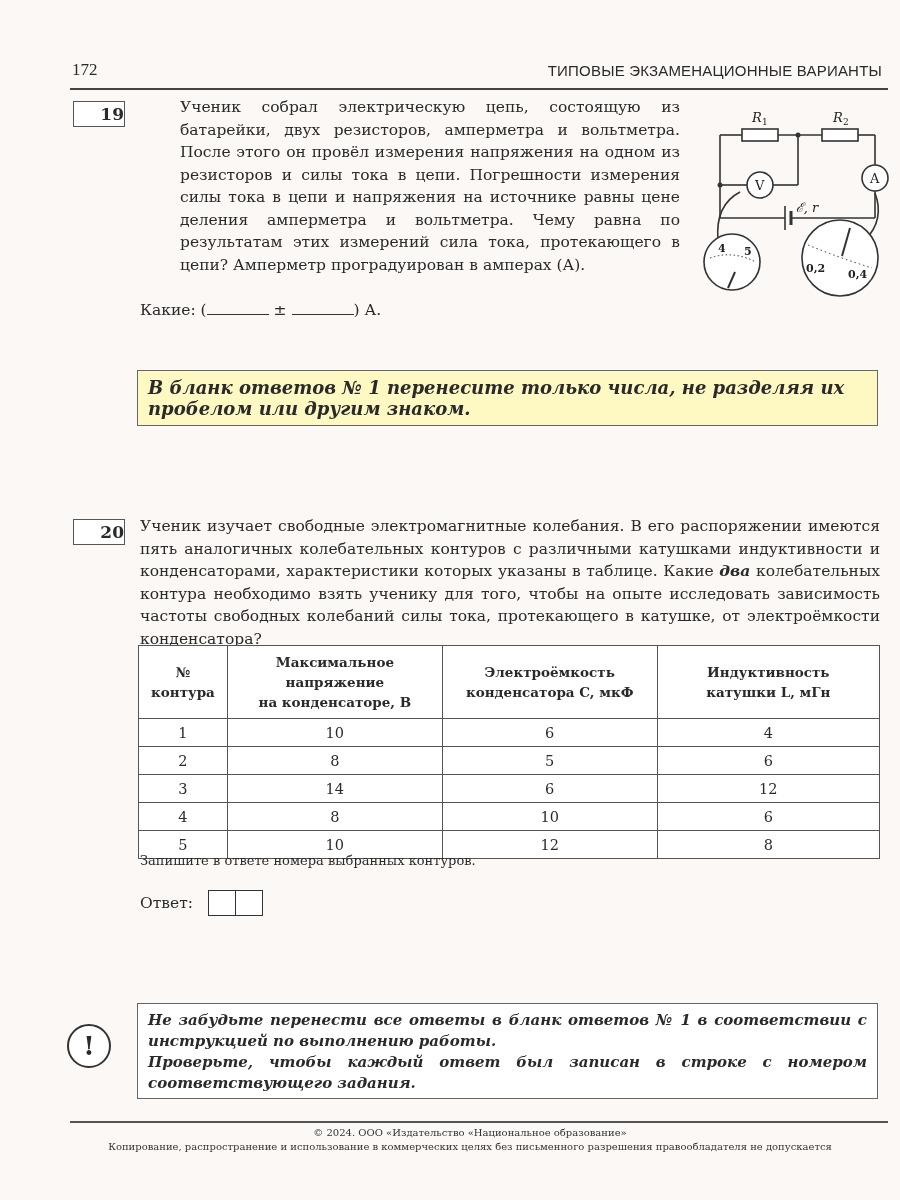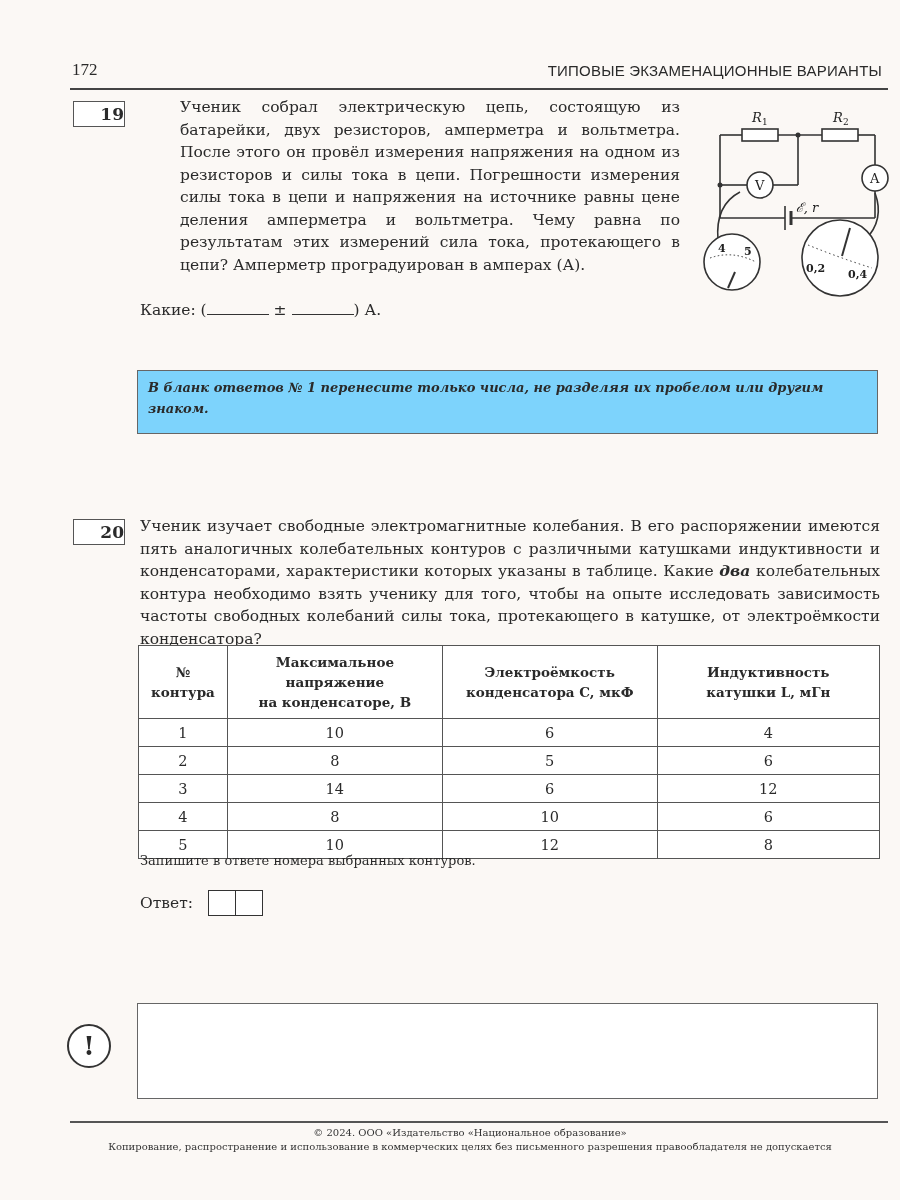--- a/index.html
+++ b/index.html
@@ -19,24 +19,24 @@
     border: 1.5px solid #555; width: 50px; height: 24px;
     font-weight: bold; font-size: 17px; text-align: right; line-height: 24px;
     background: #fff;
   }
   .q-text { font-size: 15.5px; line-height: 22.5px; text-align: justify; text-align-last: left; }
   .q19 { left: 140px; top: 96px; width: 500px; margin-left: 40px; }
   .answer19 { left: 140px; top: 300px; font-size: 15.5px; }
   .blank { display: inline-block; width: 62px; border-bottom: 1px solid #333; height: 14px; vertical-align: baseline; }
 
   .note-box {
-    left: 137px; top: 370px; width: 741px; height: 64px;
-    border: 1.5px solid #666; background: #7dd3fc;
+    left: 137px; top: 370px; width: 741px; height: 56px;
+    border: 1.5px solid #666; background: #fef9c3;
     box-sizing: border-box; padding: 6px 10px;
-    font-style: italic; font-weight: bold; font-size: 13px; line-height: 21px;
+    font-style: italic; font-weight: bold; font-size: 18px; line-height: 21px;
   }
 
   .q20 { left: 140px; top: 515px; width: 740px; }
   table.contours {
     position: absolute; left: 138px; top: 645px; width: 742px;
     border-collapse: collapse; font-size: 14.5px; background: #fff;
   }
   table.contours th, table.contours td {
     border: 1px solid #555; text-align: center; padding: 0 4px;
   }
@@ -184,17 +184,19 @@
 <div class="abs answer20">
   <span>Ответ:</span>
   <div class="cells">
     <div class="cell-box"></div>
     <div class="cell-box"></div>
   </div>
 </div>
 
 <div class="abs excl">!</div>
 <div class="abs warn-box">
+  <div>Не забудьте перенести все ответы в бланк ответов № 1 в соответствии с инструкцией по выполнению работы.</div>
+  <div>Проверьте, чтобы каждый ответ был записан в строке с номером соответствующего задания.</div>
 </div>
 
 <div class="abs footer-rule"></div>
 <div class="abs footer f1">© 2024. ООО «Издательство «Национальное образование»</div>
 <div class="abs footer f2">Копирование, распространение и использование в коммерческих целях без письменного разрешения правообладателя не допускается</div>
 
 </body></html>

